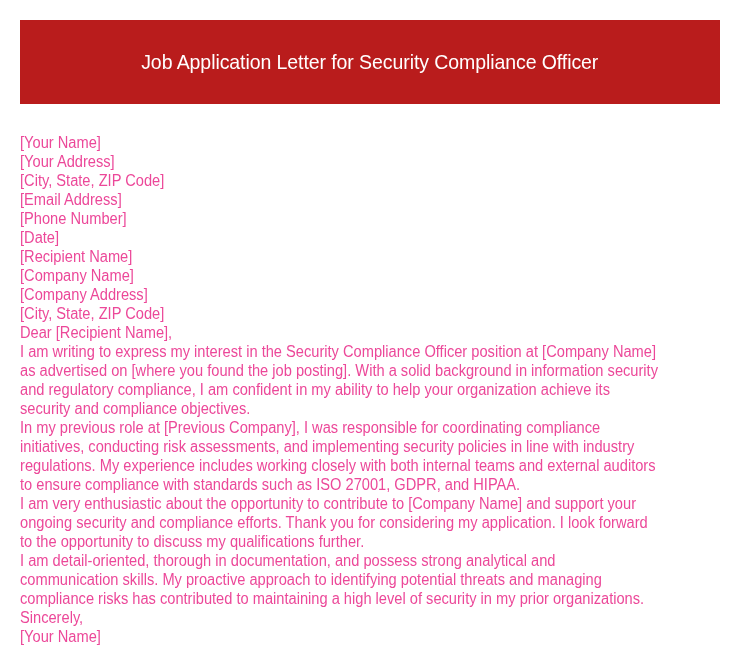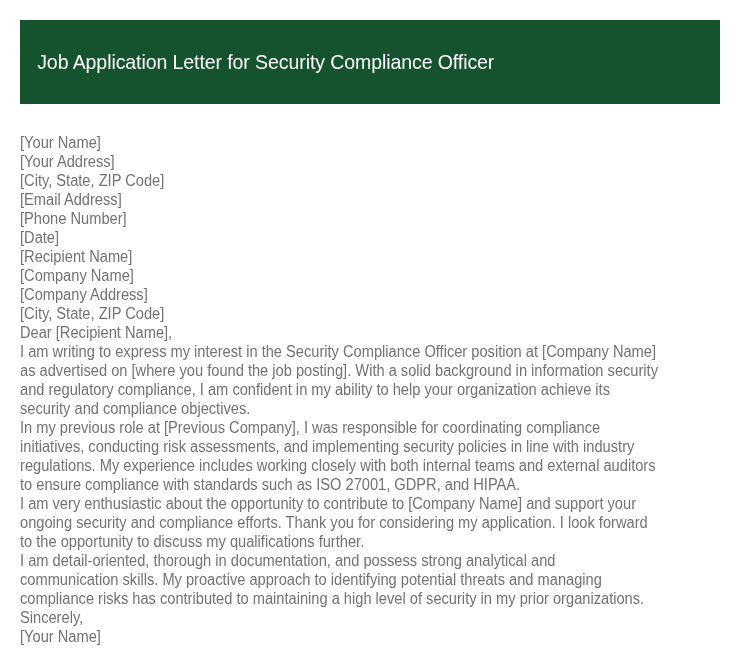--- a/index.html
+++ b/index.html
@@ -13,40 +13,41 @@
       overflow: hidden;
       position: relative;
       font-family: "Liberation Sans", sans-serif;
     }
     .header {
       position: absolute;
       left: 20px;
       top: 20px;
       width: 700px;
       height: 84px;
-      background: #14532d;
+      background: #b91c1c;
       display: flex;
       align-items: center;
+      justify-content: center;
     }
     .header h1 {
       margin: 0;
       color: #ffffff;
       font-family: "Liberation Sans", sans-serif;
       font-weight: normal;
       font-size: 21px;
       letter-spacing: -0.1px;
       white-space: nowrap;
       transform: scaleX(0.93);
     }
     .letter {
       position: absolute;
       left: 20px;
       top: 133px;
       width: 712px;
-      color: #737373;
+      color: #ec4899;
       font-size: 16px;
       line-height: 19px;
     }
     .line {
       display: block;
       white-space: nowrap;
       transform-origin: left center;
       transform: scaleX(0.915);
     }
   </style>

